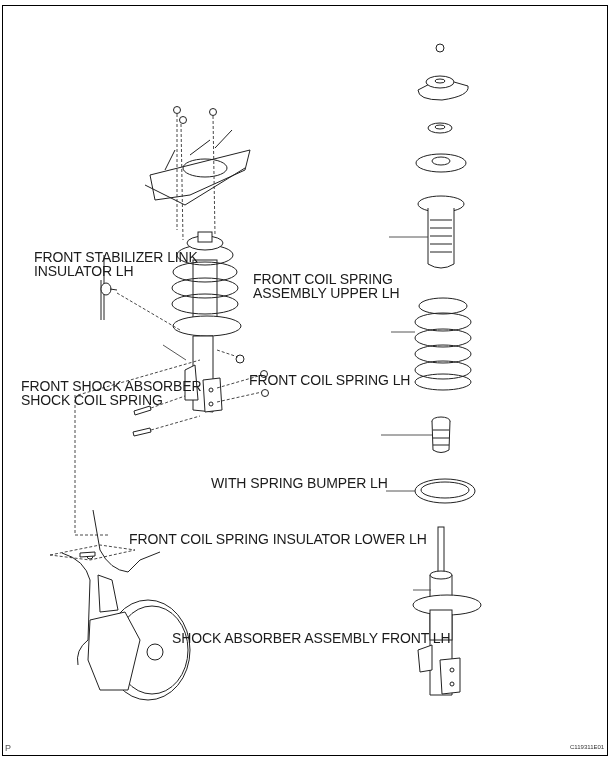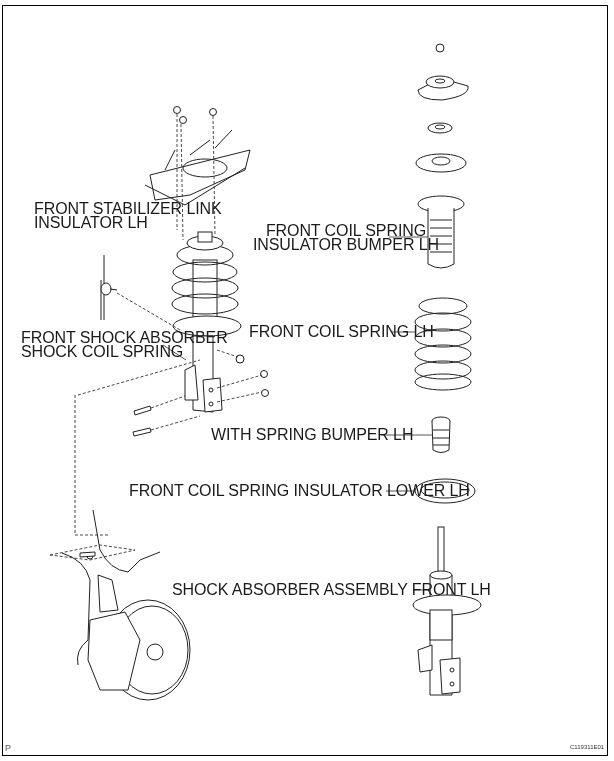--- a/index.html
+++ b/index.html
@@ -1,21 +1,21 @@
 <!DOCTYPE html>
 <html><head>
 <meta charset="utf-8">
 <style>
   html, body { margin: 0; padding: 0; background: #ffffff; }
   body { width: 614px; height: 761px; position: relative; overflow: hidden;
          font-family: "Liberation Sans", sans-serif; color: #1a1a1a; }
   .frame { position: absolute; left: 2px; top: 5px; width: 606px; height: 751px;
            border: 1.5px solid #000; box-sizing: border-box; }
-  .label { position: absolute; font-size: 16px; line-height: 14px; letter-spacing: -0.1px;
-           white-space: nowrap; color: #1b1b1b; }
+  .label { position: absolute; font-size: 14px; line-height: 14px; letter-spacing: -0.1px;
+           white-space: nowrap; color: #1b1b1b; margin-top: 48px; }
   .corner { position: absolute; font-size: 9px; color: #555; }
   .figid { position: absolute; font-size: 6px; color: #333; }
   svg { position: absolute; left: 0; top: 0; }
   .ln { stroke: #222; stroke-width: 1; fill: none; }
   .lf { stroke: #222; stroke-width: 1; fill: #fff; }
   .dash { stroke: #333; stroke-width: 0.9; fill: none; stroke-dasharray: 3 2; }
   .leader { stroke: #444; stroke-width: 0.9; fill: none; }
 </style>
 </head>
 <body>
@@ -144,23 +144,23 @@
 <div class="label" style="left:34px; top:202px;">
   <div>FRONT STABILIZER LINK</div>
   <div>INSULATOR LH</div>
 </div>
 
 <div class="label" style="left:21px; top:331px;">
   <div>FRONT SHOCK ABSORBER</div>
   <div>SHOCK COIL SPRING</div>
 </div>
 
-<div class="label" style="left:253px; top:224px;text-align:center;">
+<div class="label" style="left:253px; top:224px;">
   <div>FRONT COIL SPRING</div>
-  <div>INSULATOR BUMPER LH</div>
+  <div>ASSEMBLY UPPER LH</div>
 </div>
 
 <div class="label" style="left:249px; top:325px;">FRONT COIL SPRING LH</div>
 
 <div class="label" style="left:211px; top:428px;">WITH SPRING BUMPER LH</div>
 
 <div class="label" style="left:129px; top:484px;">FRONT COIL SPRING INSULATOR LOWER LH</div>
 
 <div class="label" style="left:172px; top:583px;">SHOCK ABSORBER ASSEMBLY FRONT LH</div>
 

